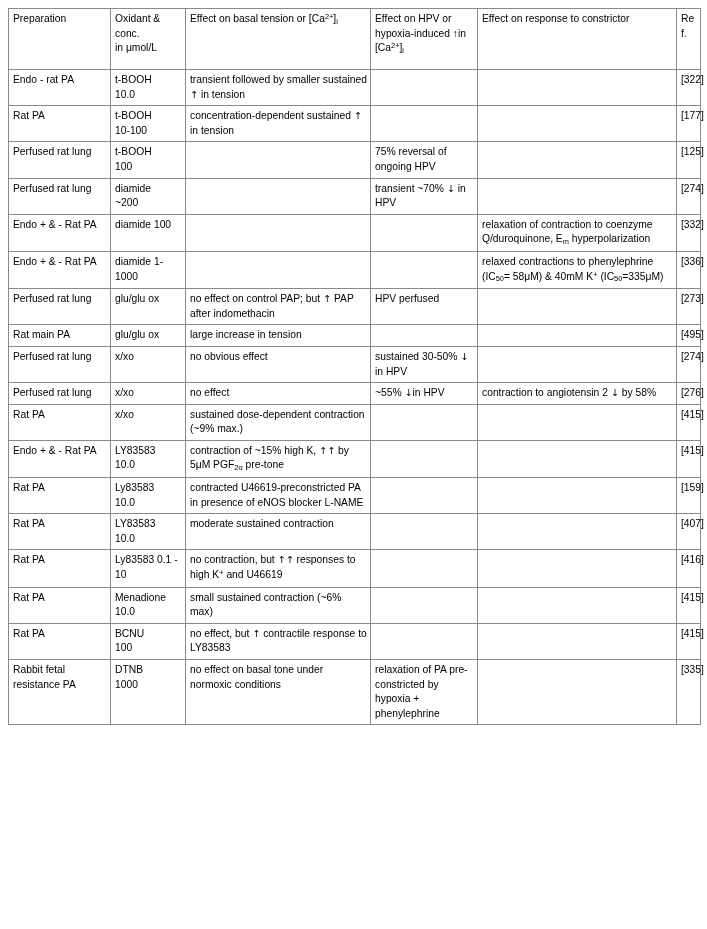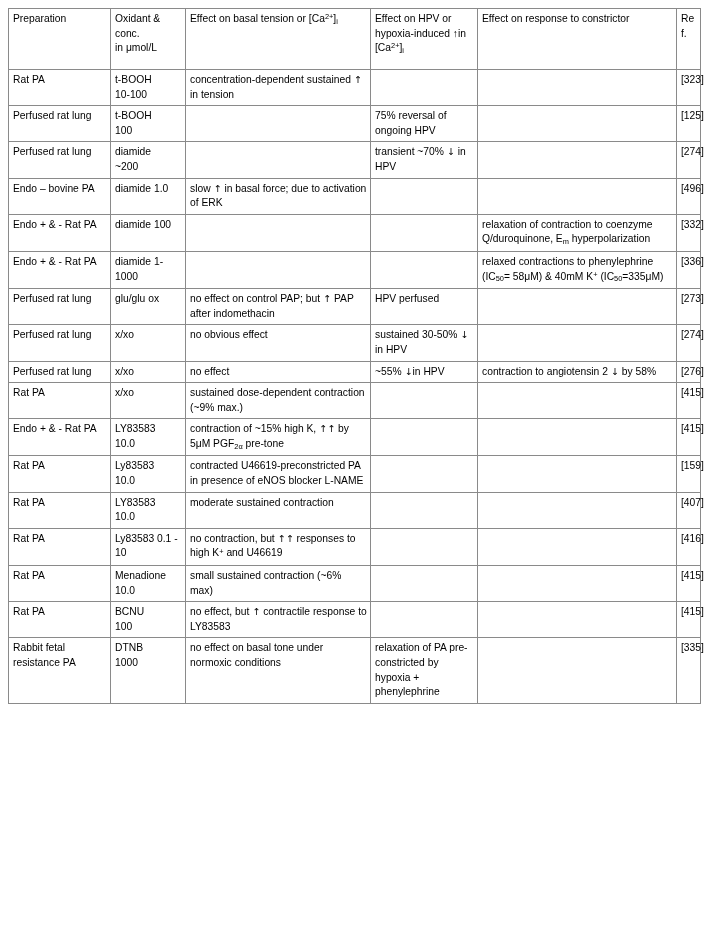--- a/index.html
+++ b/index.html
@@ -72,50 +72,50 @@
     <tbody id="table-body">
         <tr class="header-row">
           <td>Preparation</td>
           <td>Oxidant &amp; conc.<br>in μmol/L</td>
           <td>Effect on basal tension or [Ca<sup>2+</sup>]<sub>i</sub></td>
           <td>Effect on HPV or hypoxia-induced ↑in [Ca<sup>2+</sup>]<sub>i</sub></td>
           <td>Effect on response to constrictor</td>
           <td>Ref.</td>
         </tr>
         <tr>
+          <td>Endo - rat PA</td>
+          <td>t-BOOH<br>10.0</td>
+          <td>transient followed by smaller sustained <span class="arrow">↑</span> in tension</td>
+          <td></td>
+          <td></td>
+          <td class="ref-cell">[322]</td>
+        </tr>
+        <tr>
           <td>Rat PA</td>
           <td>t-BOOH<br>10-100</td>
           <td>concentration-dependent sustained <span class="arrow">↑</span> in tension</td>
           <td></td>
           <td></td>
-          <td class="ref-cell">[323]</td>
+          <td class="ref-cell">[177]</td>
         </tr>
         <tr>
           <td>Perfused rat lung</td>
           <td>t-BOOH<br>100</td>
           <td></td>
           <td>75% reversal of ongoing HPV</td>
           <td></td>
           <td class="ref-cell">[125]</td>
         </tr>
         <tr>
           <td>Perfused rat lung</td>
           <td>diamide<br>~200</td>
           <td></td>
           <td>transient ~70% <span class="arrow">↓</span> in HPV</td>
           <td></td>
           <td class="ref-cell">[274]</td>
-        </tr>
-        <tr>
-          <td>Endo – bovine PA</td>
-          <td>diamide 1.0</td>
-          <td>slow <span class="arrow">↑</span> in basal force; due to activation of ERK</td>
-          <td></td>
-          <td></td>
-          <td class="ref-cell">[496]</td>
         </tr>
         <tr>
           <td>Endo + &amp; - Rat PA</td>
           <td>diamide 100</td>
           <td></td>
           <td></td>
           <td>relaxation of contraction to coenzyme Q/duroquinone, E<sub>m</sub> hyperpolarization</td>
           <td class="ref-cell">[332]</td>
         </tr>
         <tr>
@@ -126,20 +126,28 @@
           <td>relaxed contractions to phenylephrine (IC<sub>50</sub>= 58μM) &amp; 40mM K<sup>+</sup> (IC<sub>50</sub>=335μM)</td>
           <td class="ref-cell">[336]</td>
         </tr>
         <tr>
           <td>Perfused rat lung</td>
           <td>glu/glu ox</td>
           <td>no effect on control PAP; but <span class="arrow">↑</span> PAP after indomethacin</td>
           <td>HPV perfused</td>
           <td></td>
           <td class="ref-cell">[273]</td>
+        </tr>
+        <tr>
+          <td>Rat main PA</td>
+          <td>glu/glu ox</td>
+          <td>large increase in tension</td>
+          <td></td>
+          <td></td>
+          <td class="ref-cell">[495]</td>
         </tr>
         <tr>
           <td>Perfused rat lung</td>
           <td>x/xo</td>
           <td>no obvious effect</td>
           <td>sustained 30-50% <span class="arrow">↓</span> in HPV</td>
           <td></td>
           <td class="ref-cell">[274]</td>
         </tr>
         <tr>

